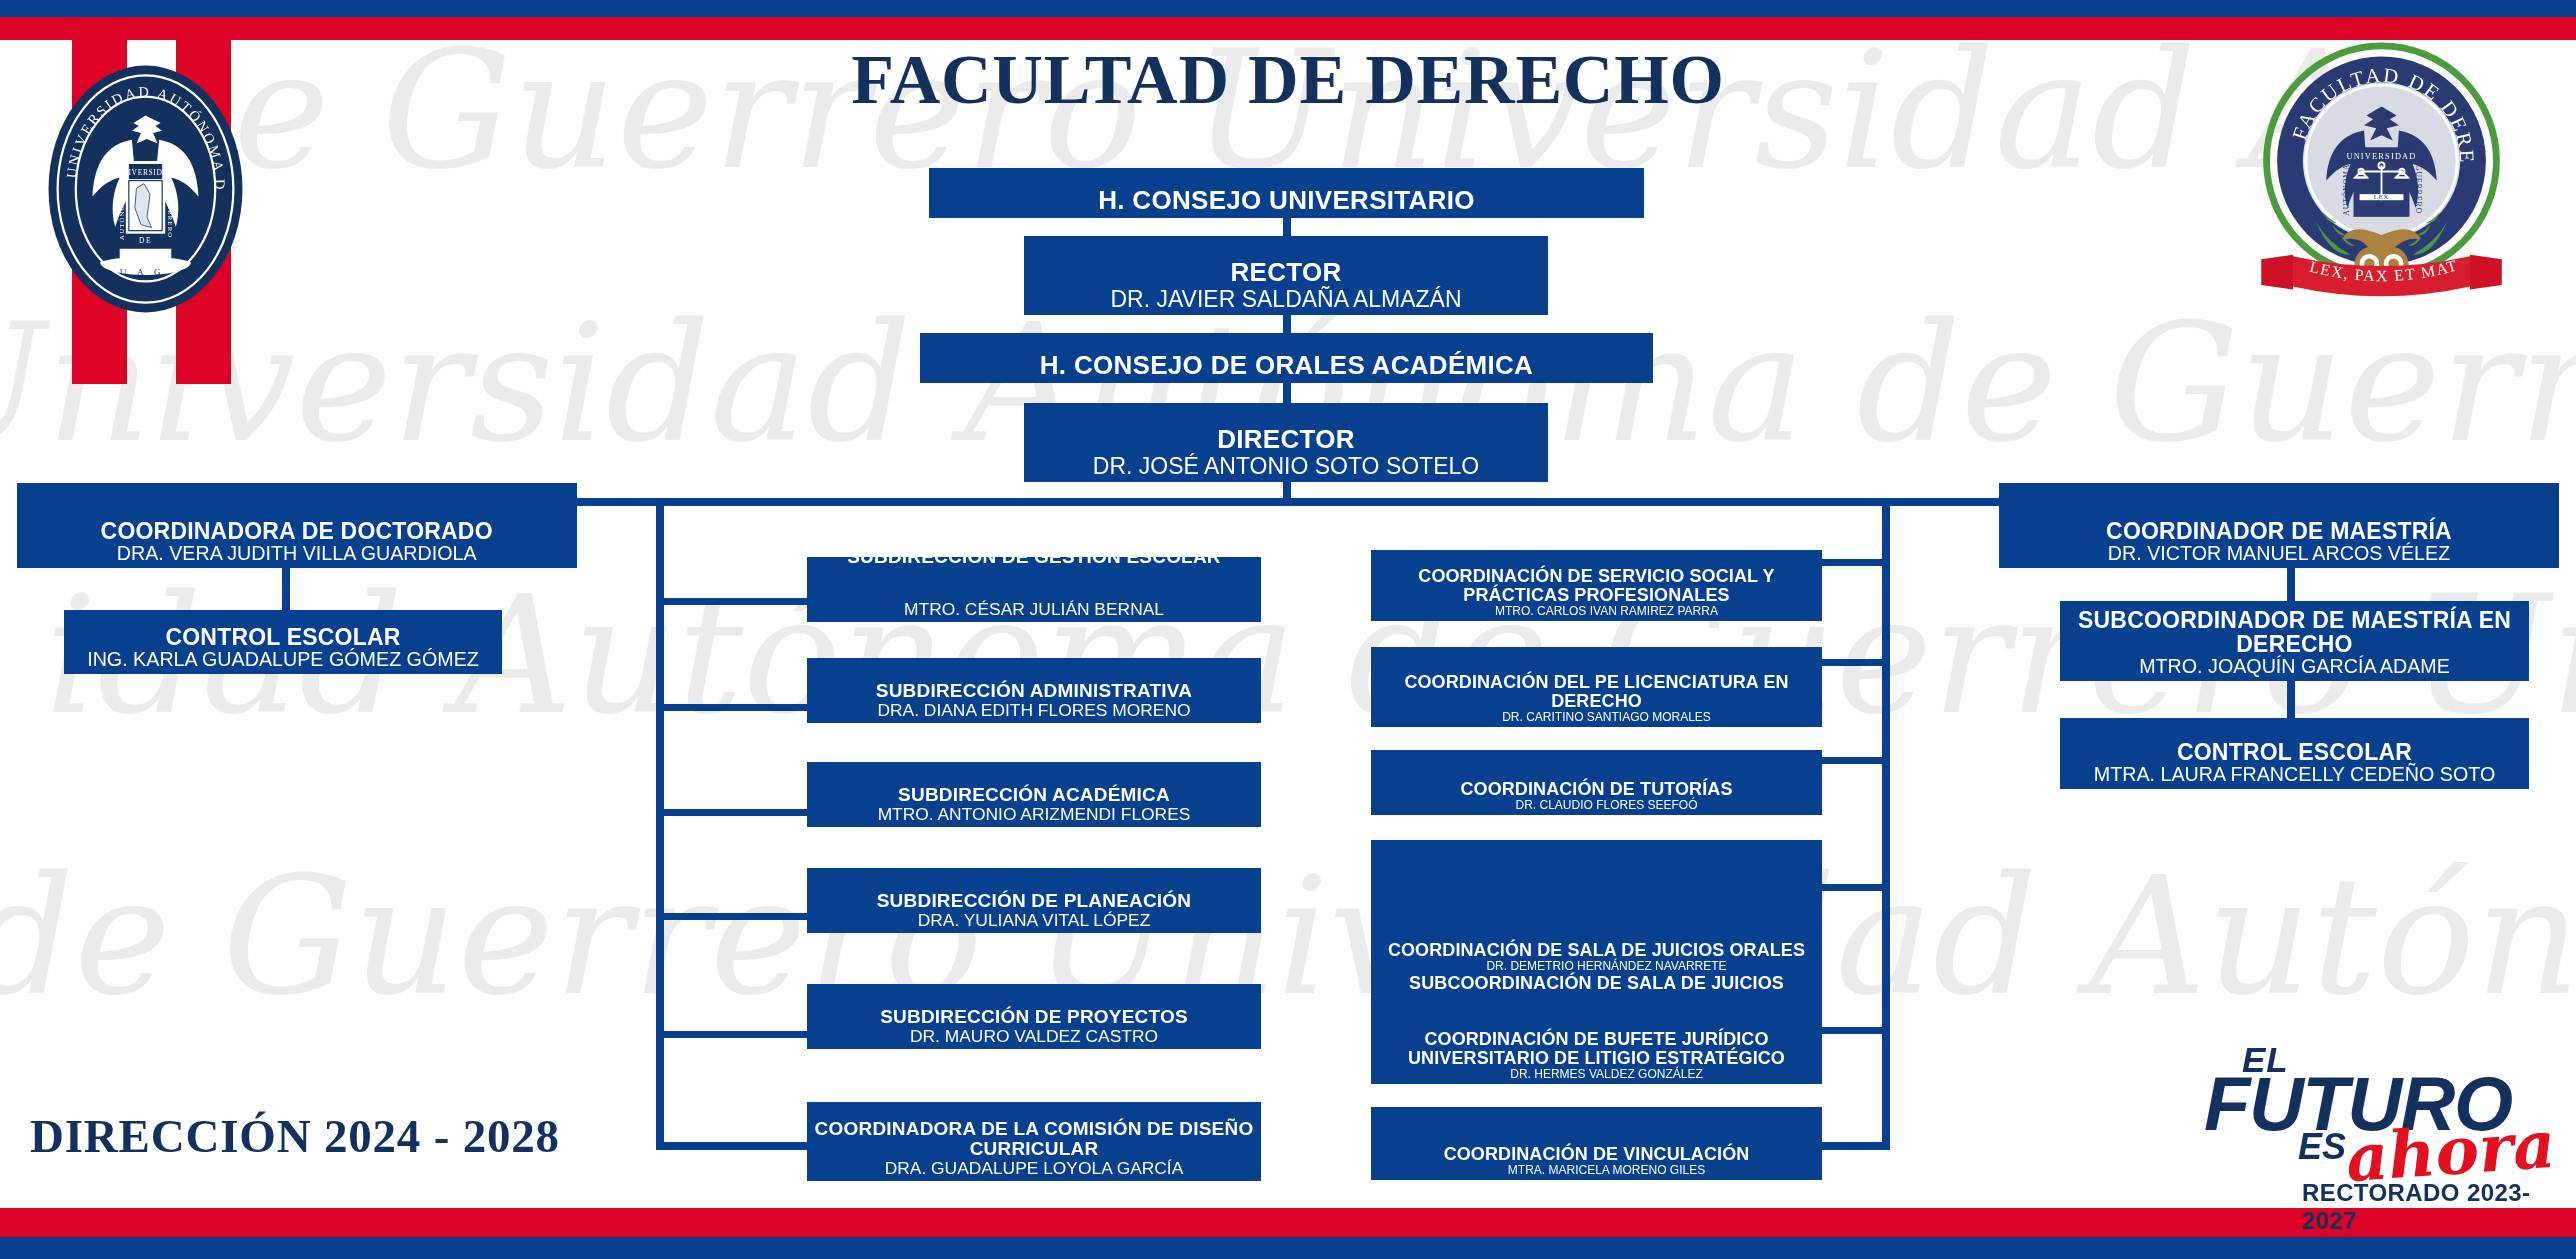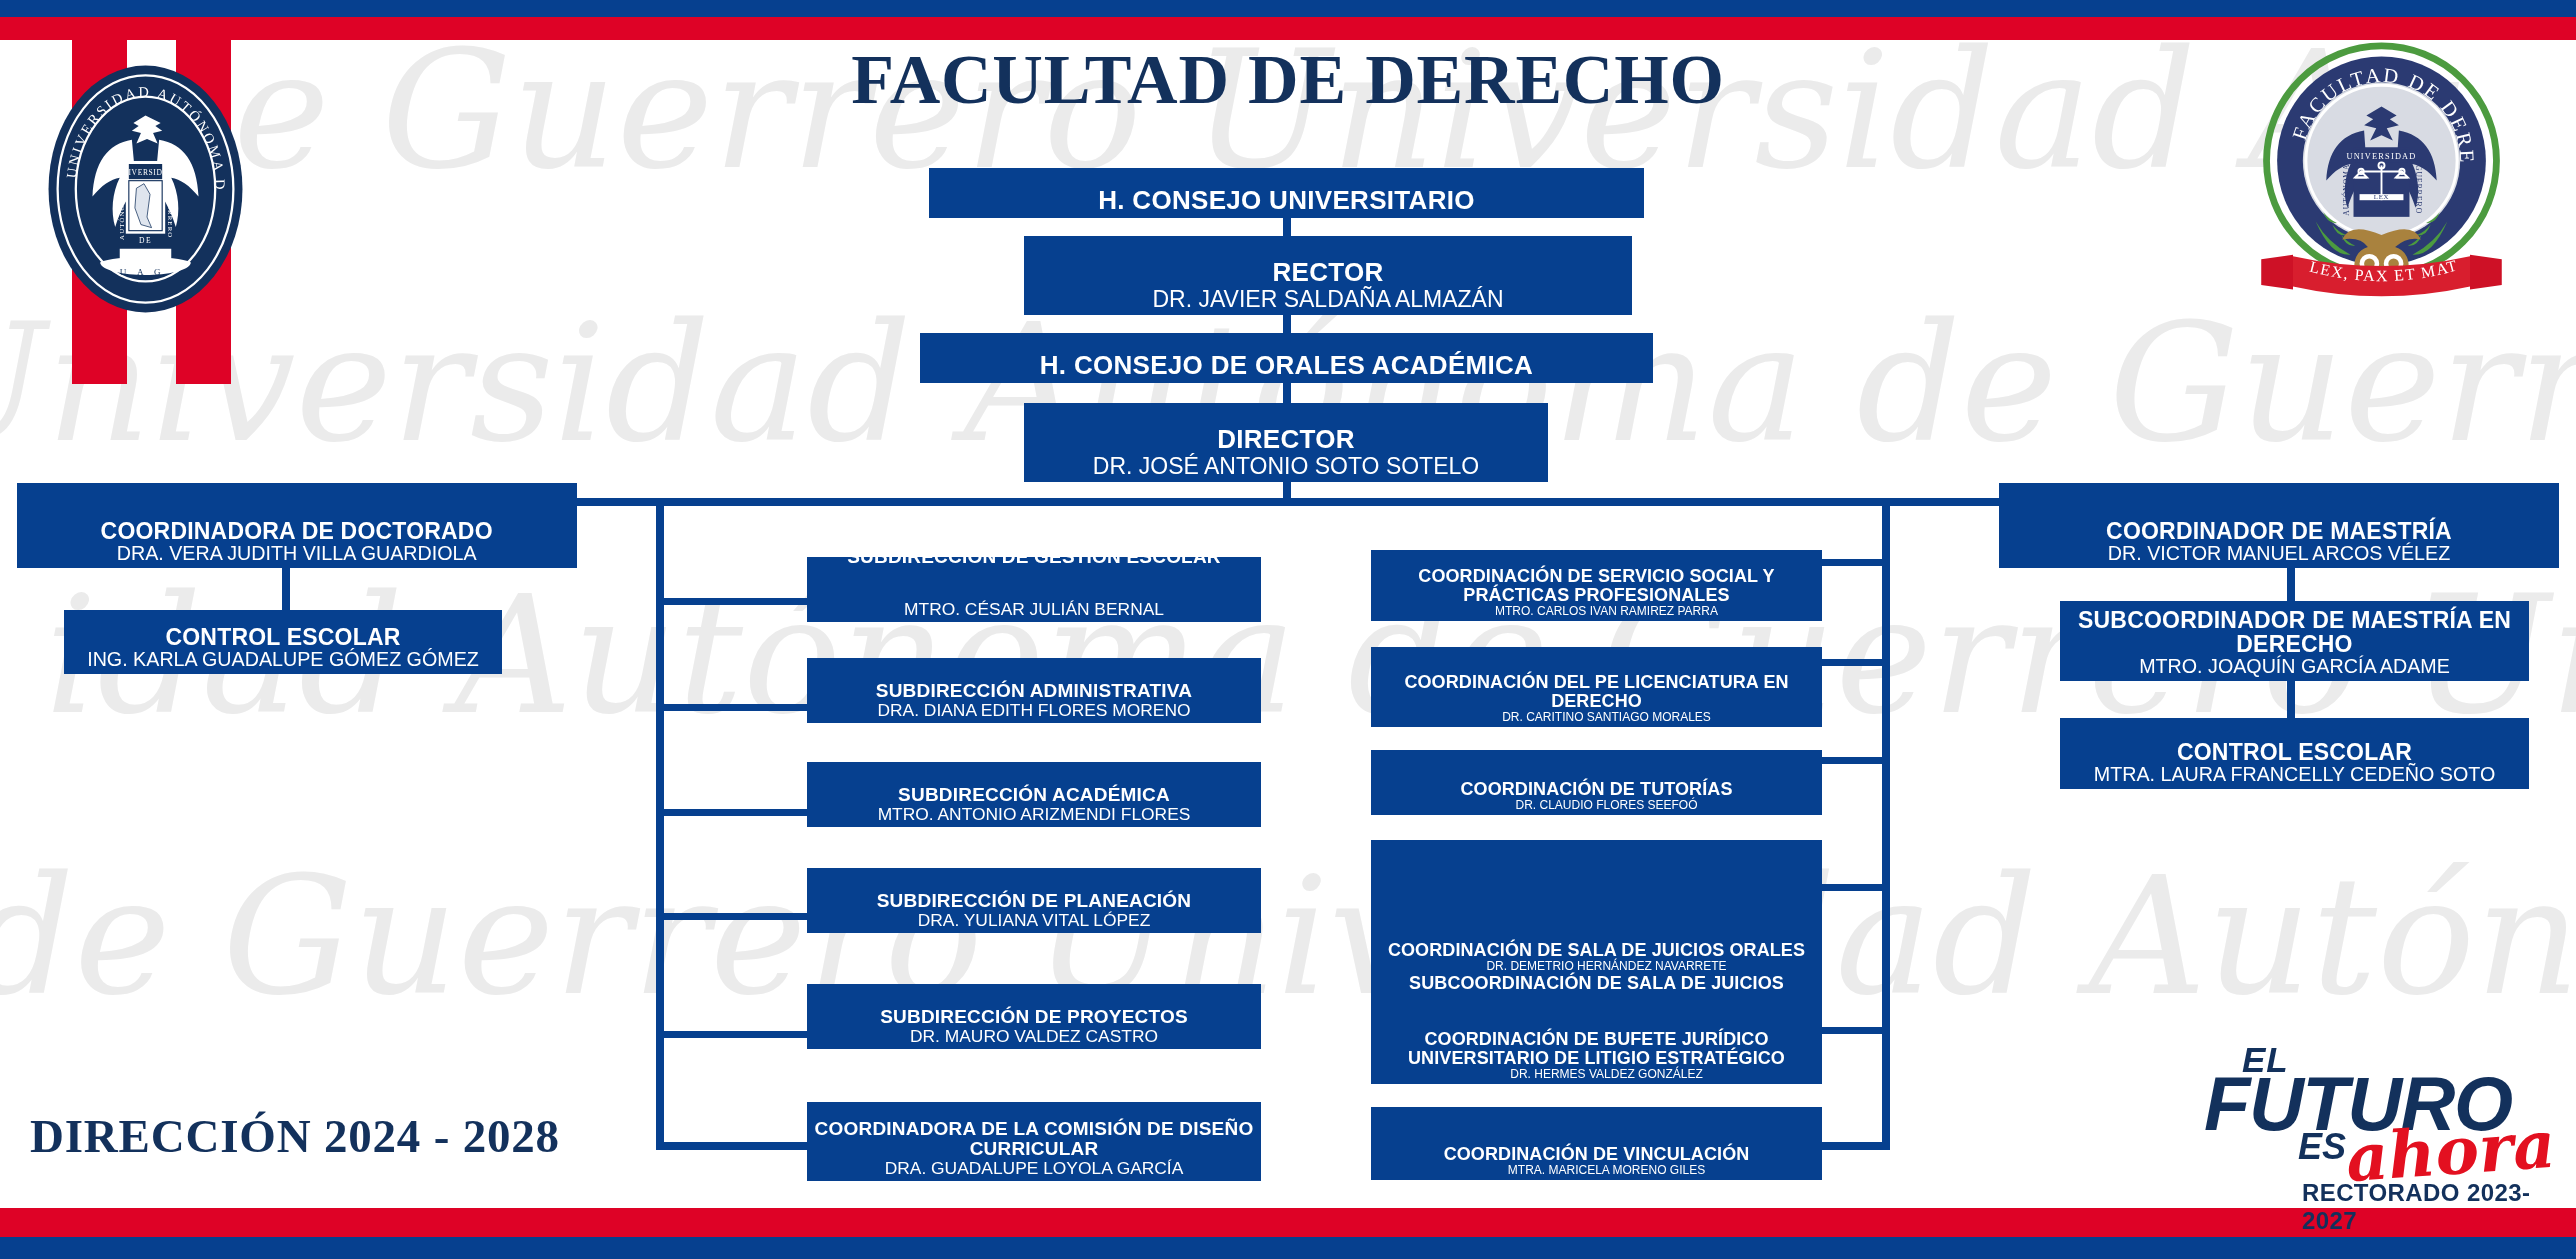--- a/index.html
+++ b/index.html
@@ -250,21 +250,21 @@
 <div class="ln" style="left:1742px;top:559px;width:148px;height:6.8px;"></div>
 <div class="ln" style="left:1742px;top:659px;width:148px;height:6.8px;"></div>
 <div class="ln" style="left:1742px;top:757px;width:148px;height:6.8px;"></div>
 <div class="ln" style="left:1742px;top:884px;width:148px;height:6.8px;"></div>
 <div class="ln" style="left:1742px;top:1027px;width:148px;height:6.8px;"></div>
 
 <div class="node t1" style="left:929px;top:168px;width:715px;height:50px;">
   <div class="ttl">H. CONSEJO UNIVERSITARIO</div>
 </div>
 
-<div class="node t1" style="left:1024px;top:236px;width:608px;height:79px;">
+<div class="node t1" style="left:1024px;top:236px;width:524px;height:79px;">
   <div class="ttl">RECTOR</div>
   <div class="sub">DR. JAVIER SALDAÑA ALMAZÁN</div>
 </div>
 
 <div class="node t1" style="left:920px;top:333px;width:733px;height:50px;">
   <div class="ttl">H. CONSEJO DE ORALES ACADÉMICA</div>
 </div>
 
 <div class="node t1" style="left:1024px;top:403px;width:524px;height:79px;">
   <div class="ttl">DIRECTOR</div>

